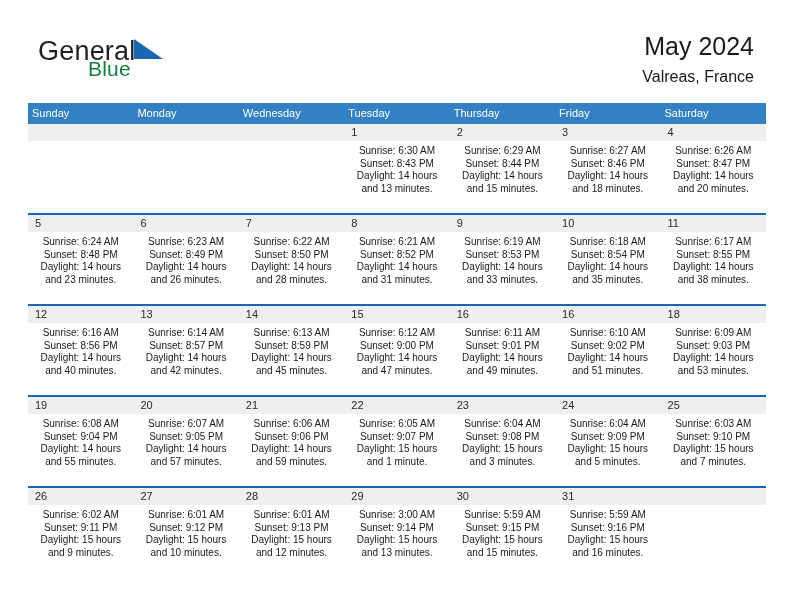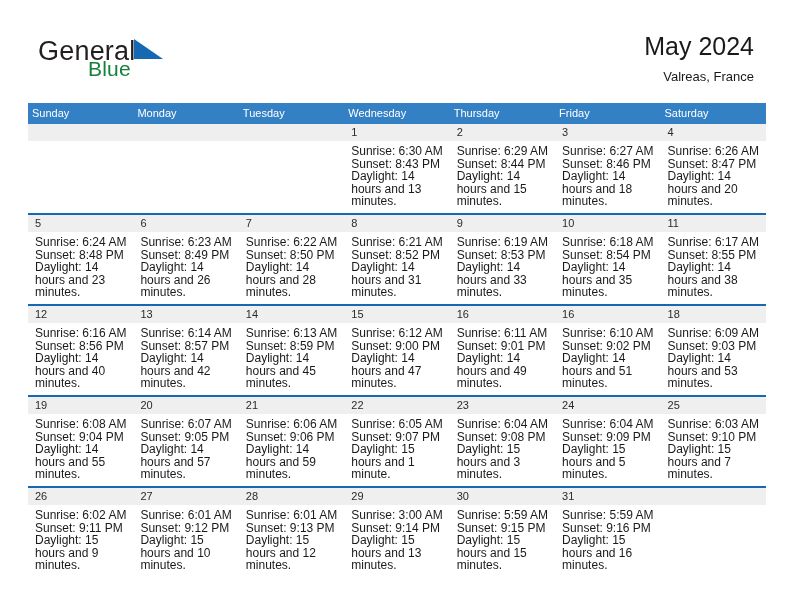--- a/index.html
+++ b/index.html
@@ -73,21 +73,21 @@
     text-align: right;
   }
   .cal-title {
     font-size: 25px;
     color: #1a1a1a;
     line-height: 32px;
     white-space: nowrap;
     margin-left: 28px;
   }
   .cal-subtitle {
-    font-size: 13px;
+    font-size: 16px;
     color: #1a1a1a;
     line-height: 20px;
     margin-top: 5px;
     white-space: nowrap;
   }
 
   
   .calendar {
     position: absolute;
     left: 28px;
@@ -136,23 +136,24 @@
     background: #efefef;
     font-size: 11px;
     line-height: 17px;
     padding-left: 7px;
     color: #2a2a2a;
     box-sizing: border-box;
   }
 
   .day-body {
     padding: 4px 7px 0 7px;
-    font-size: 12px;
+    font-size: 10px;
     line-height: 12.6px;
     color: #1a1a1a;
+    text-align: center;
   }
   .day-body div {
     white-space: nowrap;
   }
   .day-body .wrap {
     white-space: normal;
   }
 </style>
 </head>
 <body>
@@ -171,22 +172,22 @@
       <div class="cal-title">May 2024</div>
       <div class="cal-subtitle">Valreas, France</div>
     </div>
 
   </div>
 
   <div class="calendar">
     <div class="weekday-header" id="weekday-header">
         <div class="weekday-cell">Sunday</div>
         <div class="weekday-cell">Monday</div>
+        <div class="weekday-cell">Wednesday</div>
         <div class="weekday-cell">Tuesday</div>
-        <div class="weekday-cell">Wednesday</div>
         <div class="weekday-cell">Thursday</div>
         <div class="weekday-cell">Friday</div>
         <div class="weekday-cell">Saturday</div>
       </div>
     <div id="weeks-container">
         <div class="week-row">
           <div class="day-cell empty">
             <div class="day-number-band"></div>
           </div>
           <div class="day-cell empty">

